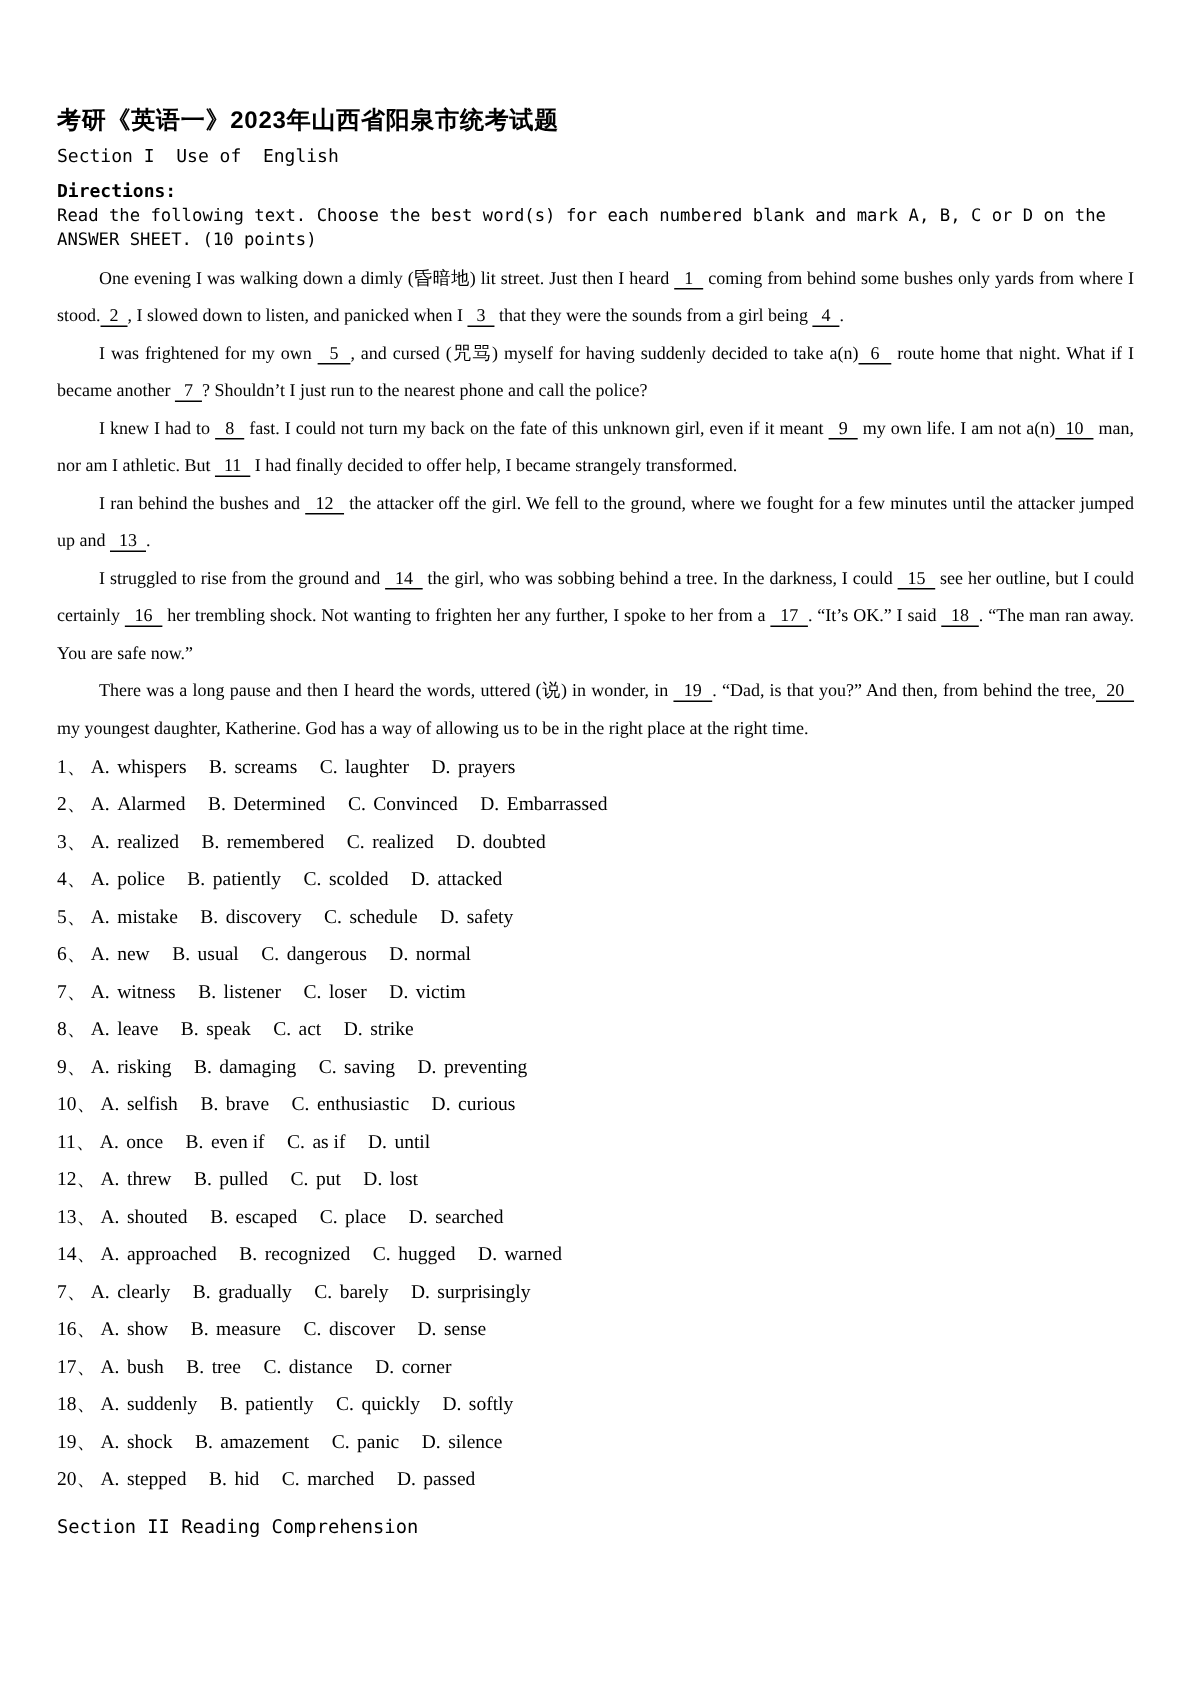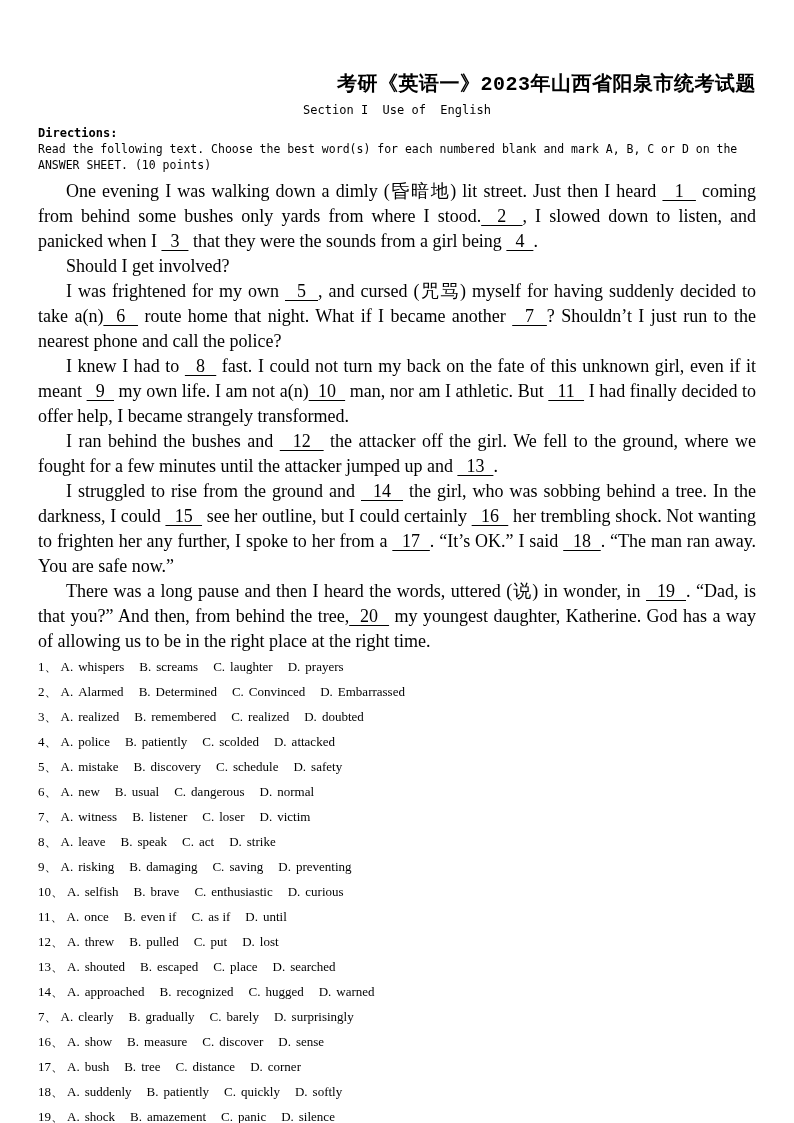--- a/index.html
+++ b/index.html
@@ -15,48 +15,48 @@
     font-family: "Liberation Serif", serif;
   }
   .page {
     box-sizing: border-box;
     width: 794px;
     height: 1123px;
     padding: 70px 38px 0 38px;
   }
   .title {
     margin: 0 0 6px 0;
-    font-family: Liberation Mono, monospace;
-    font-size: 20px;
+    font-family: Liberation Sans, sans-serif;
+    font-size: 16px;
     font-weight: 700;
-    text-align: right;
+    text-align: left;
     letter-spacing: 0.5px;
   }
   .section-heading {
     font-family: "DejaVu Sans Mono", monospace;
     font-size: 12px;
-    text-align: center;
+    text-align: left;
     white-space: pre;
     margin: 0 0 8px 0;
   }
   .directions-label {
     font-family: "DejaVu Sans Mono", monospace;
     font-size: 12px;
     font-weight: 700;
     line-height: 16px;
   }
   .directions-body {
     font-family: "DejaVu Sans Mono", monospace;
     font-size: 11.5px;
     line-height: 16px;
     margin: 0 0 6px 0;
   }
   .passage p {
     margin: 0;
-    font-size: 18px;
+    font-size: 12px;
     line-height: 25px;
     text-indent: 28px;
     text-align: justify;
   }
   .blank {
     text-decoration: underline;
     text-underline-offset: 3px;
     white-space: nowrap;
   }
   .questions {
@@ -85,21 +85,20 @@
 </head>
 <body>
 
 <div class="page">
   <h1 class="title">考研《英语一》2023年山西省阳泉市统考试题</h1>
   <div class="section-heading">Section I  Use of  English</div>
   <div class="directions-label">Directions:</div>
   <div class="directions-body">Read the following text. Choose the best word(s) for each numbered blank and mark A, B, C or D on the ANSWER SHEET. (10 points)</div>
   <div class="passage">
       <p>One evening I was walking down a dimly (昏暗地) lit street. Just then I heard <span class="blank">&nbsp;&nbsp;1&nbsp;&nbsp;</span> coming from behind some bushes only yards from where I stood.<span class="blank">&nbsp;&nbsp;2&nbsp;&nbsp;</span>, I slowed down to listen, and panicked when I <span class="blank">&nbsp;&nbsp;3&nbsp;&nbsp;</span> that they were the sounds from a girl being <span class="blank">&nbsp;&nbsp;4&nbsp;&nbsp;</span>.</p>
-      <p>Should I get involved?</p>
       <p>I was frightened for my own <span class="blank">&nbsp;&nbsp;5&nbsp;&nbsp;</span>, and cursed (咒骂) myself for having suddenly decided to take a(n)<span class="blank">&nbsp;&nbsp;6&nbsp;&nbsp;</span> route home that night. What if I became another <span class="blank">&nbsp;&nbsp;7&nbsp;&nbsp;</span>? Shouldn’t I just run to the nearest phone and call the police?</p>
       <p>I knew I had to <span class="blank">&nbsp;&nbsp;8&nbsp;&nbsp;</span> fast. I could not turn my back on the fate of this unknown girl, even if it meant <span class="blank">&nbsp;&nbsp;9&nbsp;&nbsp;</span> my own life. I am not a(n)<span class="blank">&nbsp;&nbsp;10&nbsp;&nbsp;</span> man, nor am I athletic. But <span class="blank">&nbsp;&nbsp;11&nbsp;&nbsp;</span> I had finally decided to offer help, I became strangely transformed.</p>
       <p>I ran behind the bushes and <span class="blank">&nbsp;&nbsp;12&nbsp;&nbsp;</span> the attacker off the girl. We fell to the ground, where we fought for a few minutes until the attacker jumped up and <span class="blank">&nbsp;&nbsp;13&nbsp;&nbsp;</span>.</p>
       <p>I struggled to rise from the ground and <span class="blank">&nbsp;&nbsp;14&nbsp;&nbsp;</span> the girl, who was sobbing behind a tree. In the darkness, I could <span class="blank">&nbsp;&nbsp;15&nbsp;&nbsp;</span> see her outline, but I could certainly <span class="blank">&nbsp;&nbsp;16&nbsp;&nbsp;</span> her trembling shock. Not wanting to frighten her any further, I spoke to her from a <span class="blank">&nbsp;&nbsp;17&nbsp;&nbsp;</span>. “It’s OK.” I said <span class="blank">&nbsp;&nbsp;18&nbsp;&nbsp;</span>. “The man ran away. You are safe now.”</p>
       <p>There was a long pause and then I heard the words, uttered (说) in wonder, in <span class="blank">&nbsp;&nbsp;19&nbsp;&nbsp;</span>. “Dad, is that you?” And then, from behind the tree,<span class="blank">&nbsp;&nbsp;20&nbsp;&nbsp;</span> my youngest daughter, Katherine. God has a way of allowing us to be in the right place at the right time.</p>
     </div>
   <div class="questions">
       <div class="question"><span class="qnum">1、</span><span class="opt"><span class="opt-label">A.</span><span>whispers</span></span><span class="opt"><span class="opt-label">B.</span><span>screams</span></span><span class="opt"><span class="opt-label">C.</span><span>laughter</span></span><span class="opt"><span class="opt-label">D.</span><span>prayers</span></span></div>
       <div class="question"><span class="qnum">2、</span><span class="opt"><span class="opt-label">A.</span><span>Alarmed</span></span><span class="opt"><span class="opt-label">B.</span><span>Determined</span></span><span class="opt"><span class="opt-label">C.</span><span>Convinced</span></span><span class="opt"><span class="opt-label">D.</span><span>Embarrassed</span></span></div>
       <div class="question"><span class="qnum">3、</span><span class="opt"><span class="opt-label">A.</span><span>realized</span></span><span class="opt"><span class="opt-label">B.</span><span>remembered</span></span><span class="opt"><span class="opt-label">C.</span><span>realized</span></span><span class="opt"><span class="opt-label">D.</span><span>doubted</span></span></div>

